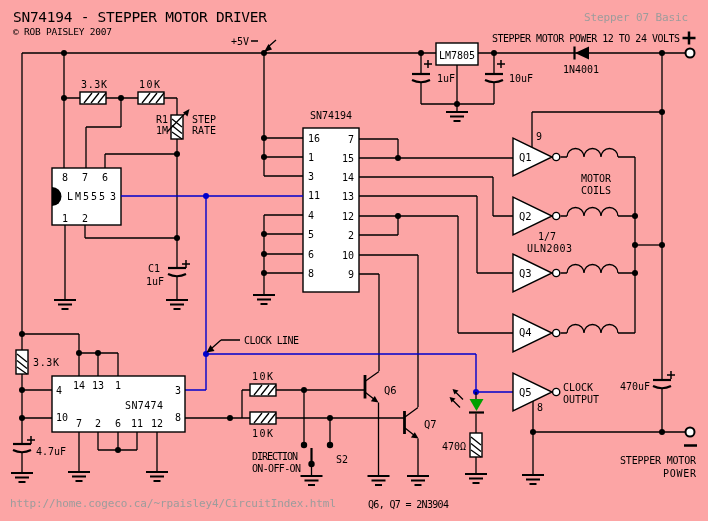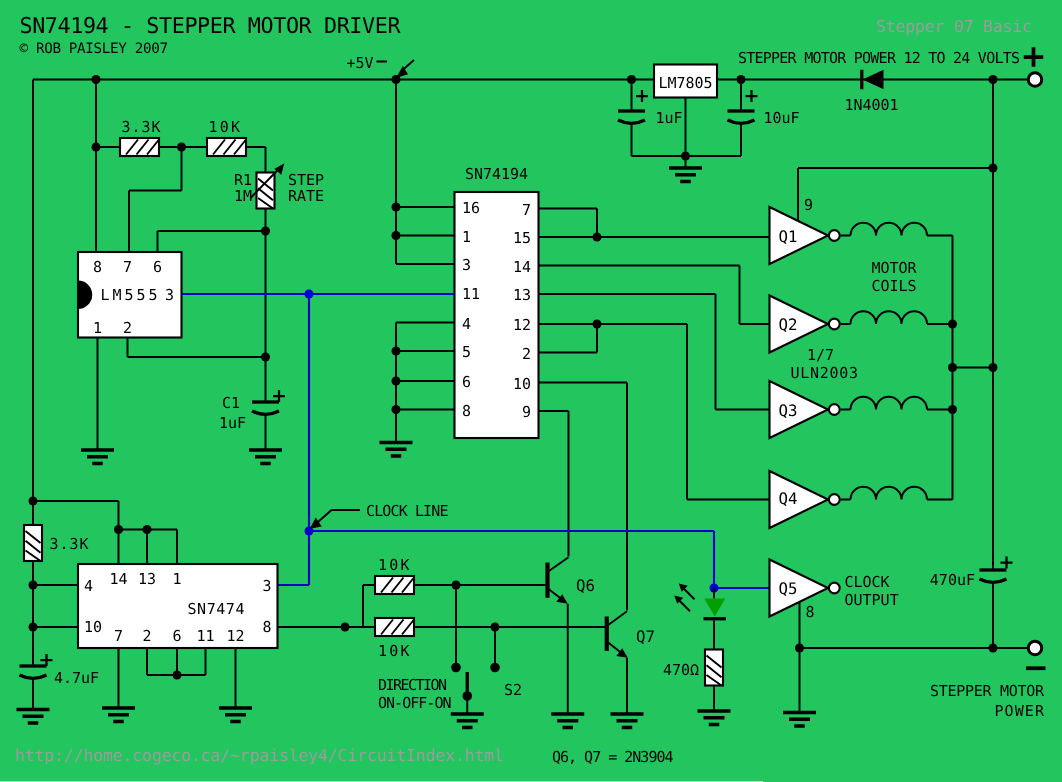--- a/index.html
+++ b/index.html
@@ -1,16 +1,16 @@
 <!DOCTYPE html>
 <html><head>
 <meta charset="utf-8">
 <style>
   html,body{margin:0;padding:0;background:#ffffff;}
-  #stage{position:relative;width:708px;height:521px;background:#22c55e;overflow:hidden;}
+  #stage{position:relative;width:708px;height:521px;background:#fca5a5;overflow:hidden;}
   svg{display:block;}
   text{font-family:"DejaVu Sans Mono", monospace; fill:#000000;}
   .t-title{font-size:14.5px;}
   .t-copy{font-size:9.5px;}
   .t-lbl{font-size:10px;}
   .t-q{font-size:10.5px;}
   .t-gray{fill:#9c9c9c;font-size:11px;}
   .wire{stroke:#000;stroke-width:1.3;fill:none;}
   .wire2{stroke:#000;stroke-width:2.2;fill:none;}
   .blue{stroke:#0000cc;stroke-width:1.4;fill:none;}

